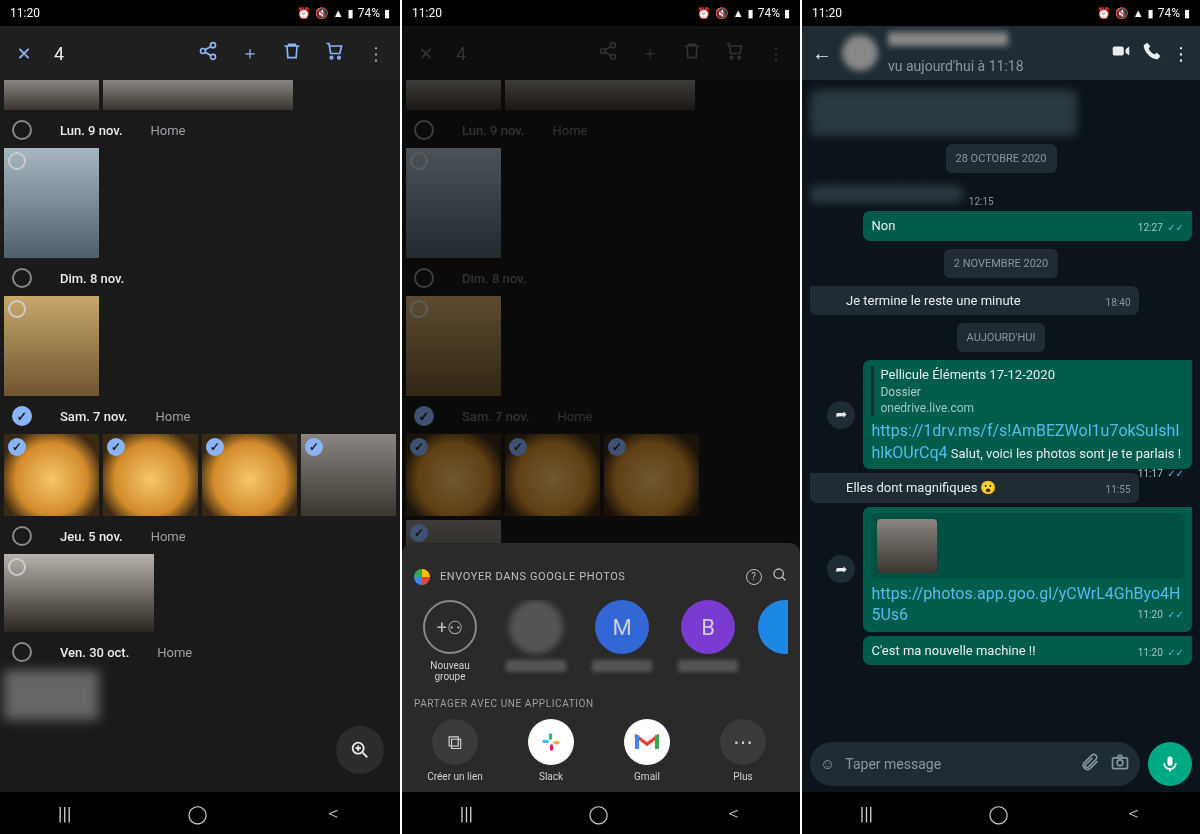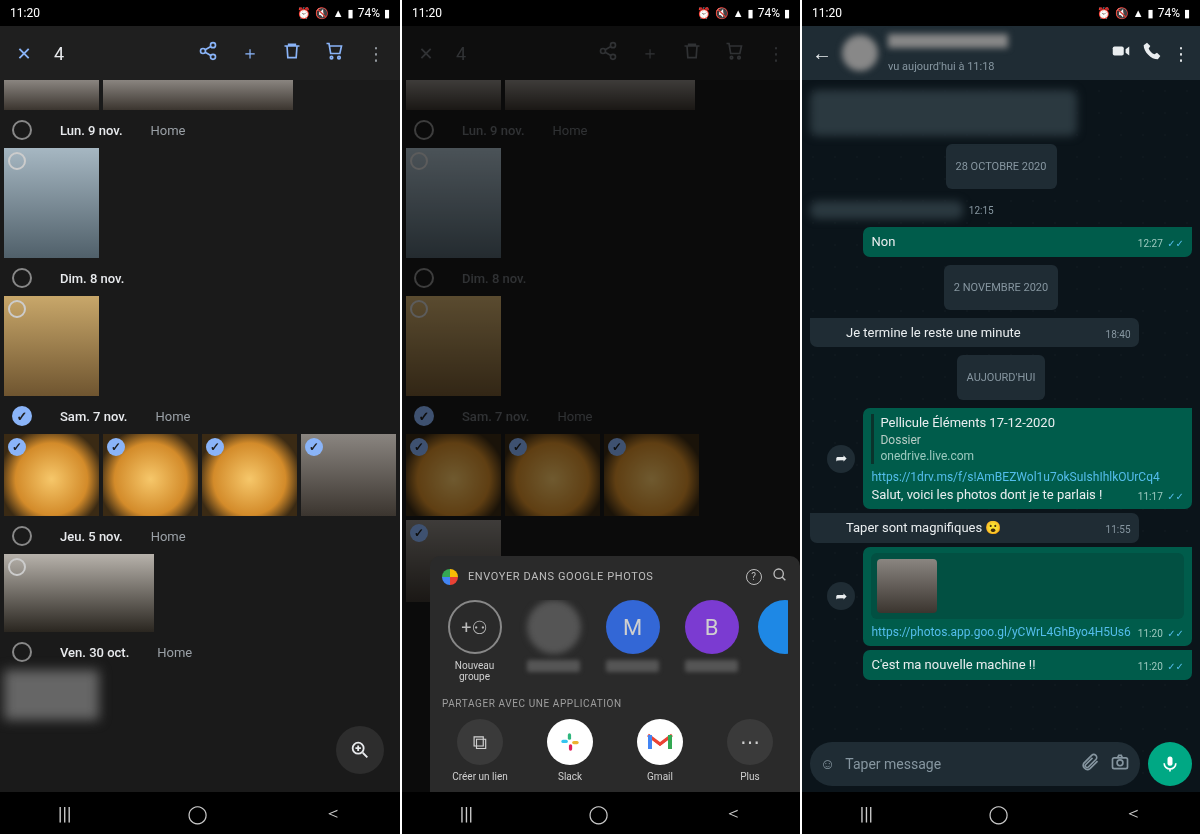--- a/index.html
+++ b/index.html
@@ -109,22 +109,21 @@
 
   
   .dimmer { position:absolute; inset:26px 0 42px 0; background:rgba(0,0,0,0.55); pointer-events:none;}
   .dim .gp-top .ic, .dim .gp-top .count { color:#6b6f74; }
   .dim .section-hdr .date, .dim .section-hdr .loc { color:#6b6f74;}
 
   
   .sheet {
     position:absolute; left:0; right:0; bottom:42px;
     background:#2a2a2a; border-top-left-radius:10px; border-top-right-radius:10px;
-    padding:11px 12px 10px;
-    margin-left:28px;
+    padding:24px 12px 10px;
   }
   .sheet-hdr {
     display:flex; align-items:center; gap:10px; font-size:11px;
     letter-spacing:0.6px; color:#bdbdbd; margin-bottom:14px;
   }
   .sheet-hdr .grow { flex:1; }
   .sheet-row { display:flex; gap:14px; overflow:hidden; }
   .contact { width:80px; text-align:center; font-size:10px; color:#cfcfcf; }
   .contact .avatar {
     width:54px; height:54px; border-radius:50%; margin:0 auto 6px;
@@ -151,54 +150,54 @@
   
   .wa { background:#0d1418; }
   .wa-top {
     height:54px; background:#1f2c34;
     display:flex; align-items:center; padding:0 10px; gap:10px;
   }
   .wa-top .back { font-size:20px; color:#e9edef; }
   .wa-top .ava { width:36px; height:36px; border-radius:50%; background:#888; filter:blur(3px);}
   .wa-top .titlebox { flex:1; }
   .wa-top .name { height:14px; width:120px; background:#888; filter:blur(3px);}
-  .wa-top .sub { font-size:11px; color:#8696a0; margin-top:12px;}
+  .wa-top .sub { font-size:14px; color:#8696a0; margin-top:12px;}
   .wa-top .aic { color:#e9edef; font-size:18px; }
 
   .wa-body {
     flex:1; position:relative; overflow:hidden;
     background:#0b141a;
     background-image: radial-gradient(circle, rgba(255,255,255,0.015) 1px, transparent 1px);
     background-size: 22px 22px;
     padding:6px 8px 60px;
   }
   .date-pill {
     margin:8px auto; background:#1f2c34; color:#8696a0;
-    font-size:11px; padding:16px 10px; border-radius:6px; width:max-content;
+    font-size:11px; padding:8px 10px; border-radius:6px; width:max-content;
   }
   .msg { max-width:86%; margin:4px 0; padding:6px 8px; border-radius:7px; font-size:13px;
     position:relative; line-height:1.35; }
   .msg.in { background:#1f2c34; color:#e9edef; border-top-left-radius:0;padding-left:36px; }
   .msg.out { background:#005c4b; color:#e9edef; margin-left:auto; border-top-right-radius:0; }
   .msg .time { font-size:10px; color:#8696a0; margin-left:6px; float:right; padding-top:4px;}
   .msg.out .time { color:#9cc9bf; }
   .ticks { color:#53bdeb; margin-left:2px;}
   .blurblock { filter:blur(4px); background:#2b3940; height:46px; border-radius:7px; margin:4px 0; max-width:70%;}
   .blurblock.sm { height:18px; width:40%; }
 
   .fwd-ic {
     position:absolute; left:-36px; top:50%; transform:translateY(-50%);
     width:28px; height:28px; border-radius:50%; background:#1f2c34;
     display:flex; align-items:center; justify-content:center; color:#e9edef; font-size:14px;
   }
   .link-card { border-left:3px solid #0a332c; padding-left:6px; margin-bottom:4px;}
   .link-card .t1 { font-size:13px; color:#e9edef; }
   .link-card .t2 { font-size:12px; color:#b7ccc5; }
   .link-card .t3 { font-size:12px; color:#9cc9bf; }
-  .linktext { color:#53bdeb; word-break:break-all; font-size:12px;}
+  .linktext { color:#53bdeb; word-break:break-all; font-size:16px;}
   .preview {
     display:flex; gap:8px; background:#025042; border-radius:6px; padding:6px; margin-bottom:4px;
   }
   .preview .pimg { width:60px; height:54px; background:#777; border-radius:4px; background-image:linear-gradient(#8a8580,#3b352f);}
   .preview .ptxt .a { font-size:13px; color:#e9edef; }
   .preview .ptxt .b { font-size:11px; color:#9cc9bf; }
 
   .wa-input {
     position:absolute; left:8px; right:8px; bottom:48px;
     display:flex; align-items:center; gap:8px;
@@ -527,21 +526,21 @@
       <svg width="20" height="20" viewBox="0 0 24 24" fill="#e9edef">
           <path d="M6 2l4 4-2 3c1 3 4 6 7 7l3-2 4 4-3 4c-8 0-17-9-17-17z"></path>
         </svg>
     </span>
     <span class="aic">⋮</span>
   </div>
 
   <div class="wa-body">
     <div class="blurblock"></div>
     <div class="date-pill">28 OCTOBRE 2020</div>
-    <div style="display:flex;align-items:center;gap:6px;">
+    <div style="display:flex;align-items:flex-end;gap:6px;">
       <div class="blurblock sm"></div>
       <span style="font-size:10px;color:#8696a0">12:15</span>
     </div>
     <div class="msg out">
       <span>Non</span>
       <span class="time"><span>12:27</span><span class="ticks"> ✓✓</span></span>
     </div>
 
     <div class="date-pill">2 NOVEMBRE 2020</div>
     <div class="msg in">
@@ -551,26 +550,26 @@
 
     <div class="date-pill">AUJOURD'HUI</div>
 
     <div class="msg out" style="position:relative">
       <span class="fwd-ic">➦</span>
       <div class="link-card">
         <div class="t1">Pellicule Éléments 17-12-2020</div>
         <div class="t2">Dossier</div>
         <div class="t3">onedrive.live.com</div>
       </div>
-      <span class="linktext">https://1drv.ms/f/s!AmBEZWol1u7okSuIshIhlkOUrCq4</span><span> Salut, voici les photos dont je te parlais !</span>
+      <span class="linktext">https://1drv.ms/f/s!AmBEZWol1u7okSuIshIhlkOUrCq4</span><span> Salut, voici les photos sont je te parlais !</span>
       <span class="time"><span>11:17</span><span class="ticks"> ✓✓</span></span>
     </div>
 
     <div class="msg in">
-      <span>Taper sont magnifiques 😮</span>
+      <span>Elles dont magnifiques 😮</span>
       <span class="time">11:55</span>
     </div>
 
     <div class="msg out" style="position:relative">
       <span class="fwd-ic">➦</span>
       <div class="preview">
         <div class="pimg"></div>
       </div>
       <span class="linktext">https://photos.app.goo.gl/yCWrL4GhByo4H5Us6</span>
       <span class="time"><span>11:20</span><span class="ticks"> ✓✓</span></span>

